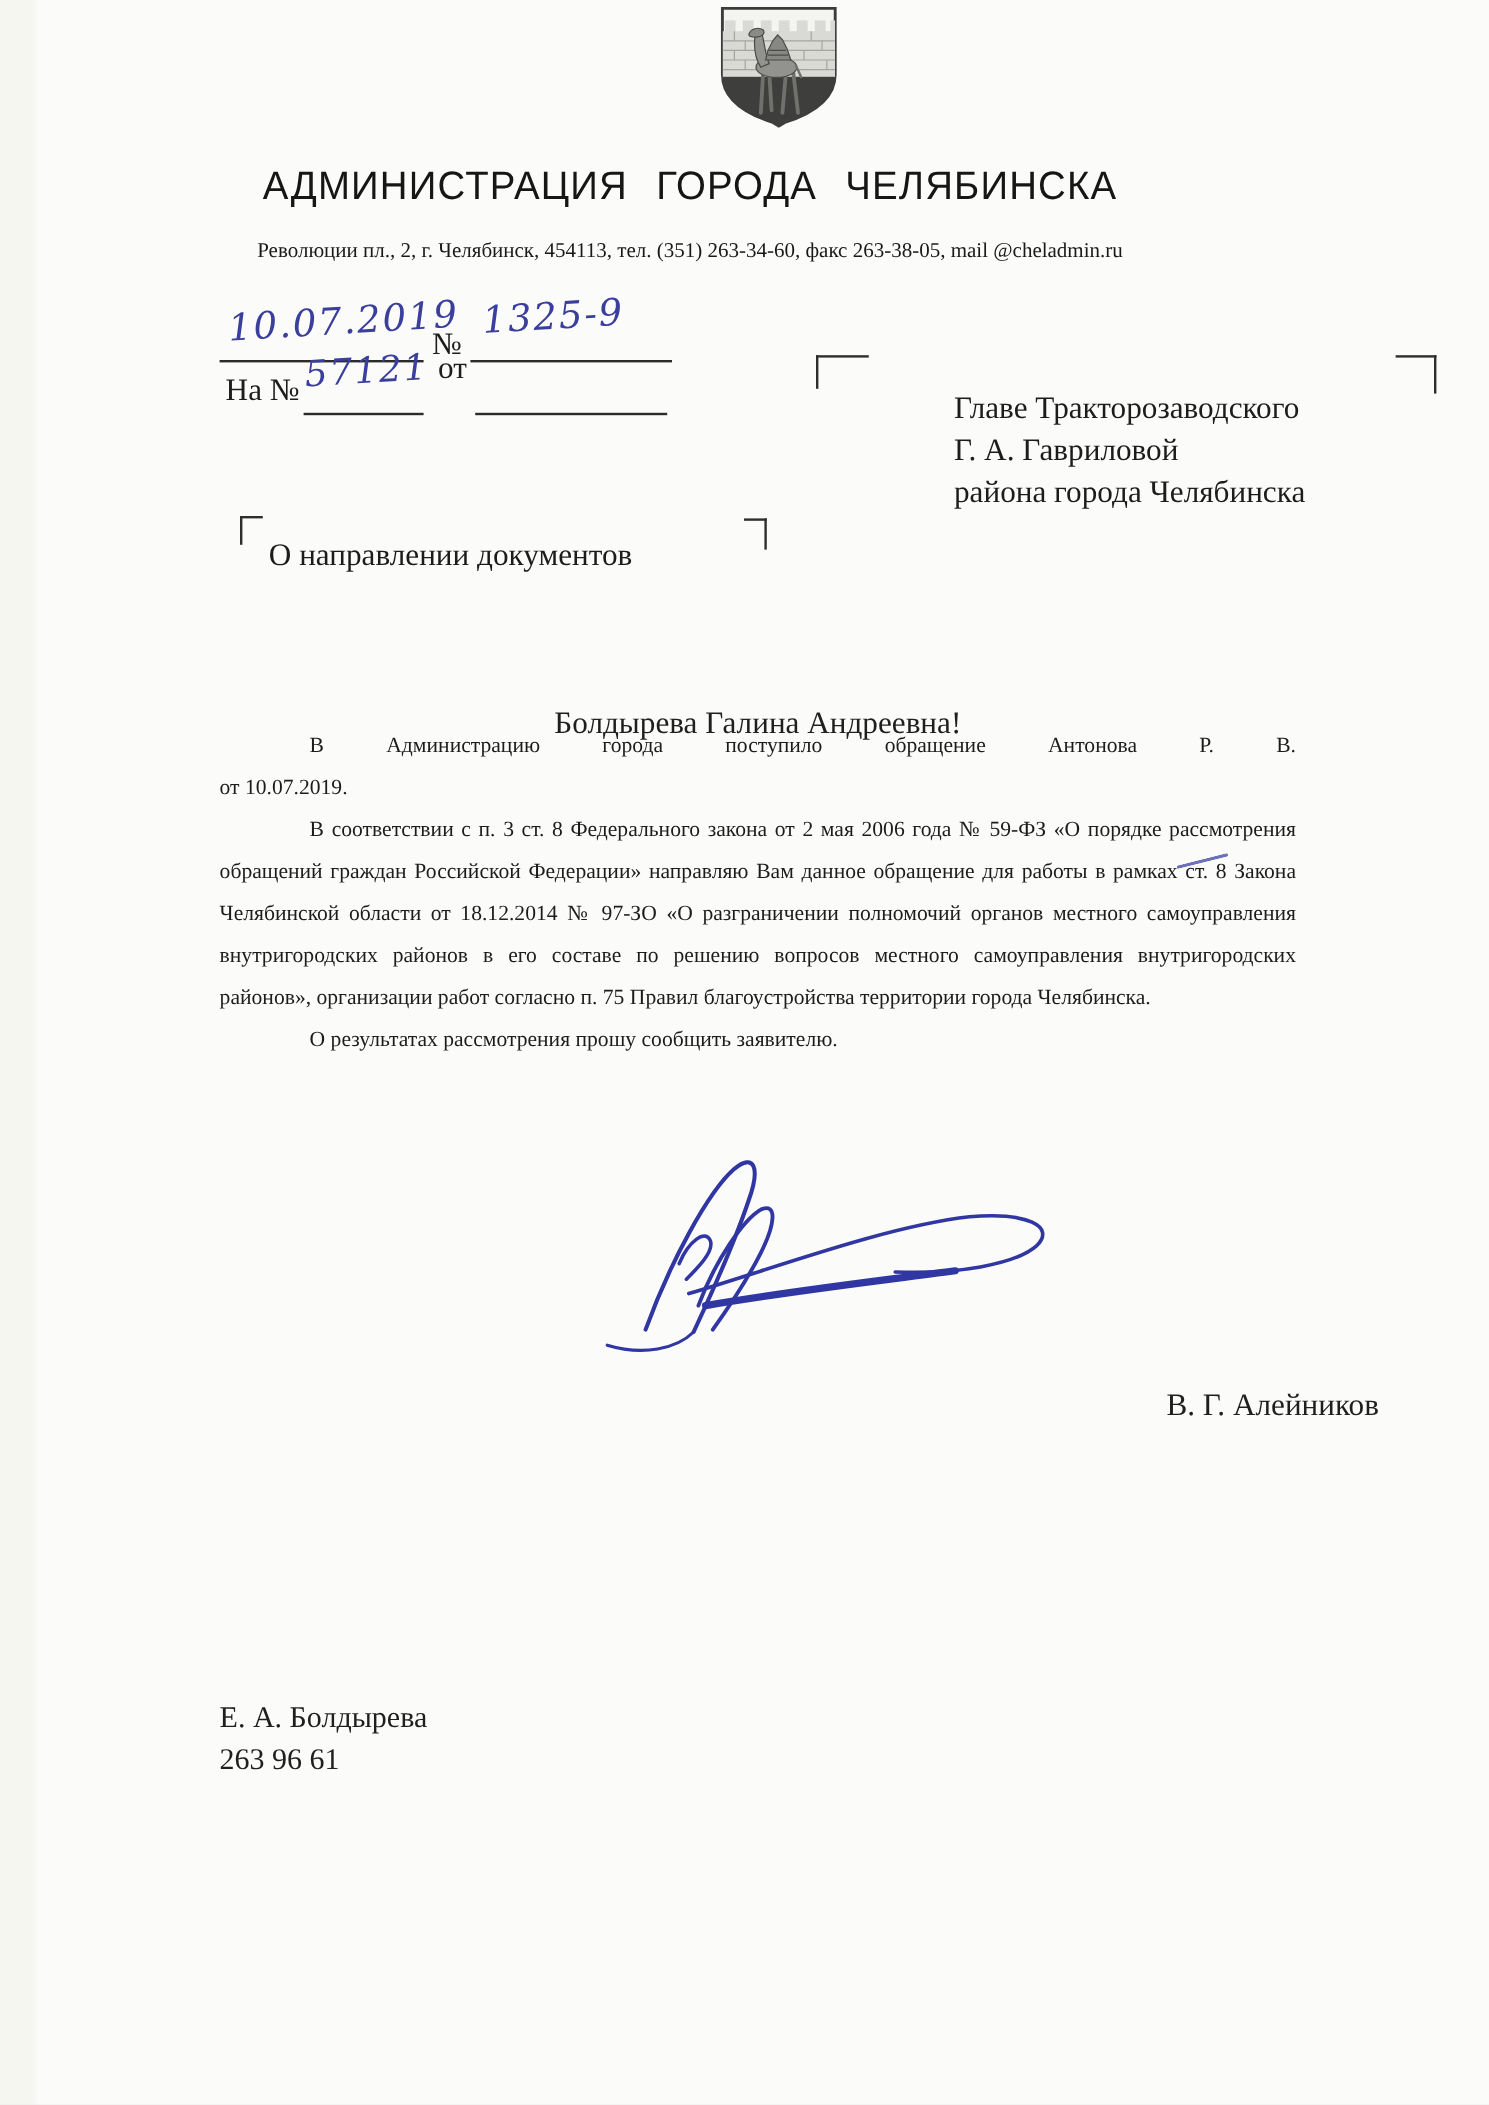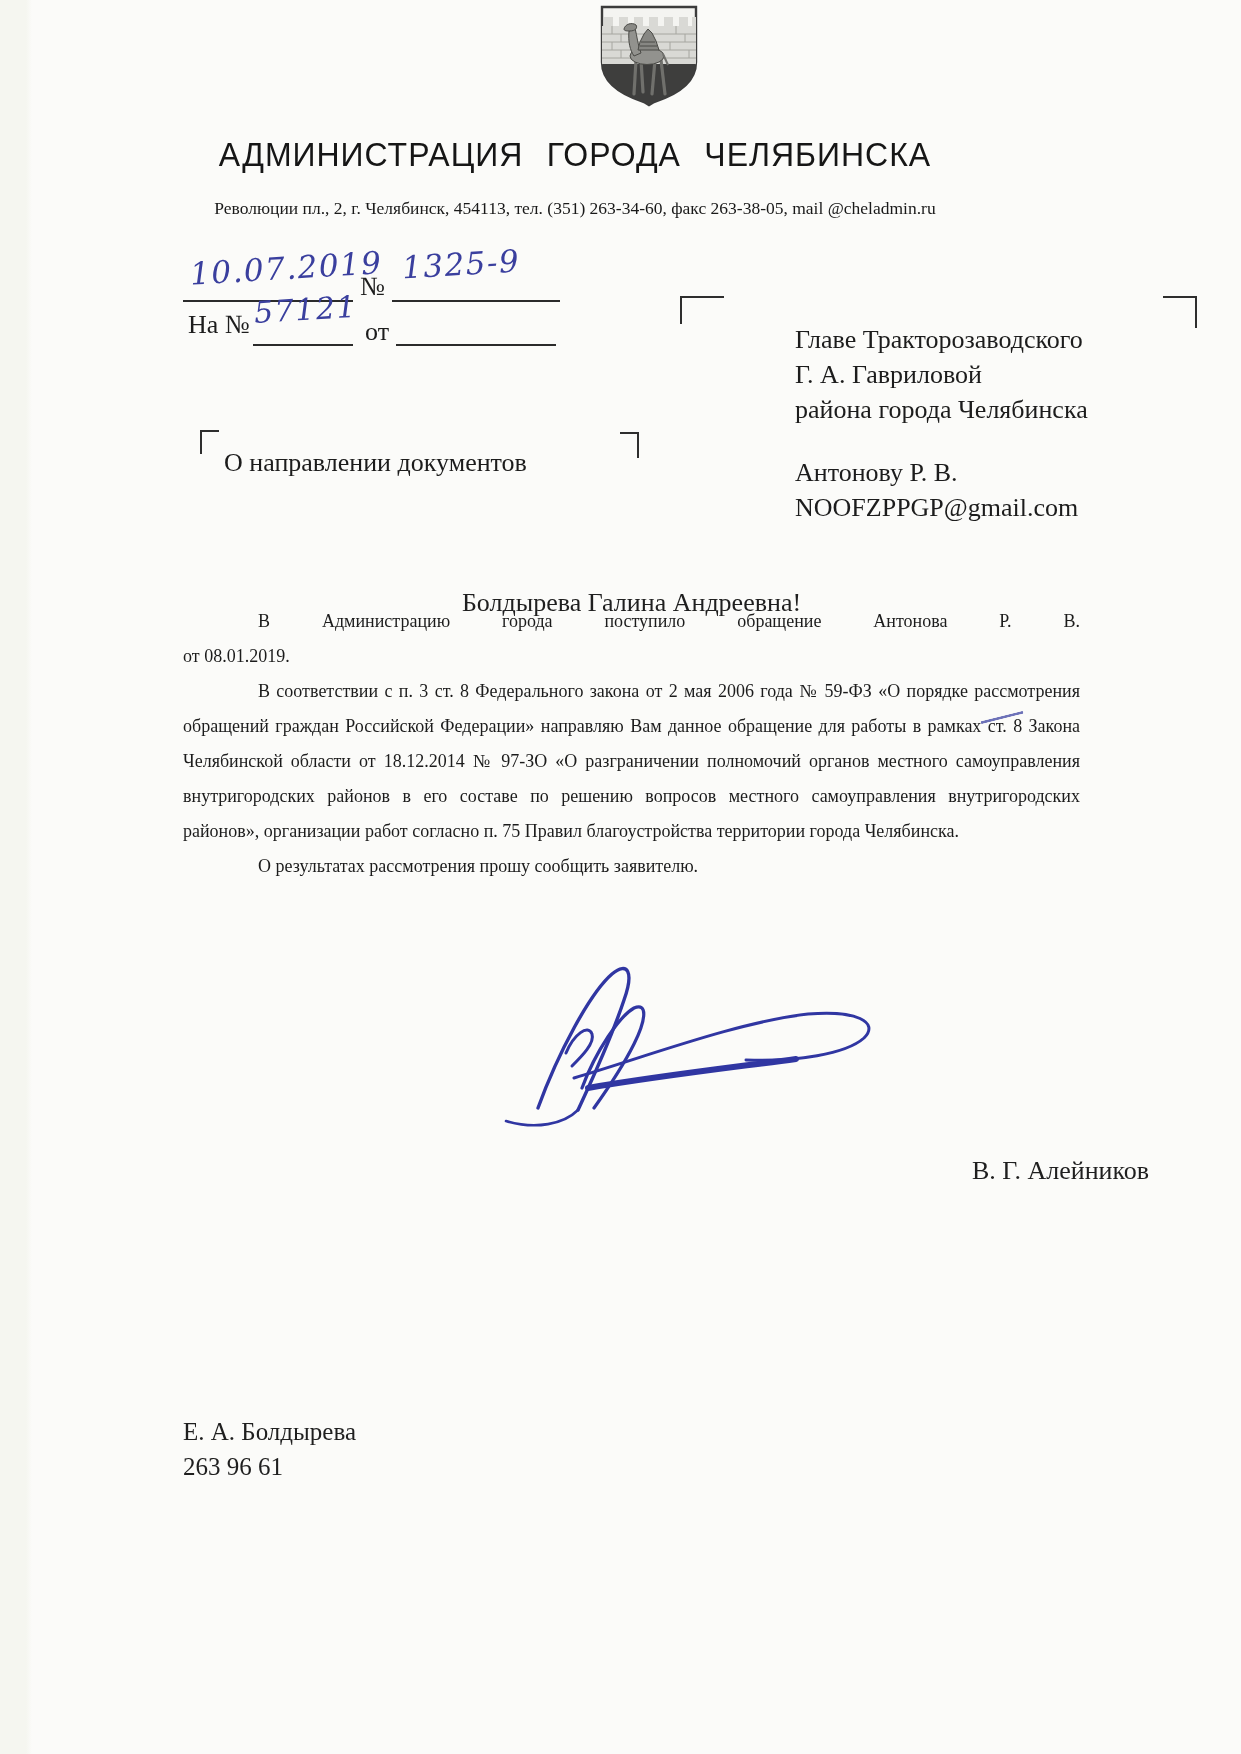--- a/index.html
+++ b/index.html
@@ -131,45 +131,41 @@
 
   <div class="abs blank-line" style="left:183px;top:268px;width:170px;height:32px;"></div>
   <div class="abs hand" style="left:190px;top:250px;font-size:31px;">10.07.2019</div>
   <div class="abs ref-label" style="left:360px;top:272px;">№</div>
   <div class="abs blank-line" style="left:392px;top:268px;width:168px;height:32px;"></div>
   <div class="abs hand" style="left:402px;top:246px;font-size:31px;">1325-9</div>
 
   <div class="abs ref-label" style="left:188px;top:310px;">На №</div>
   <div class="abs blank-line" style="left:253px;top:312px;width:100px;height:32px;"></div>
   <div class="abs hand" style="left:254px;top:292px;font-size:30px;">57121</div>
-  <div class="abs ref-label" style="left:365px;top:317px;text-align:center;">от</div>
+  <div class="abs ref-label" style="left:365px;top:292px;text-align:center;">от</div>
   <div class="abs blank-line" style="left:396px;top:312px;width:160px;height:32px;"></div>
 
   <div class="abs corner-tl" style="left:680px;top:296px;width:42px;height:26px;"></div>
   <div class="abs corner-tr" style="left:1163px;top:296px;width:32px;height:30px;"></div>
   <div class="abs corner-tl" style="left:200px;top:430px;width:17px;height:22px;"></div>
   <div class="abs corner-tr" style="left:620px;top:432px;width:17px;height:24px;"></div>
 
   <div class="abs recipient">
     <div>Главе Тракторозаводского</div>
     <div>Г. А. Гавриловой</div>
     <div>района  города Челябинска</div>
   </div>
-  <div class="abs recipient2">
-    <div>Антонову Р. В.</div>
-    <div>NOOFZPPGP@gmail.com</div>
-  </div>
 
   <div class="abs subject">О направлении  документов</div>
 
   <div class="abs salutation">Болдырева Галина Андреевна!</div>
 
   <div class="abs body-block">
     <p class="p-justify-full">В Администрацию города поступило обращение Антонова Р. В.</p>
-    <p>от 08.01.2019.</p>
+    <p>от 10.07.2019.</p>
     <p class="p-justify">В соответствии с п. 3 ст. 8 Федерального закона от 2 мая 2006 года № 59-ФЗ «О порядке рассмотрения обращений граждан Российской Федерации» направляю Вам данное обращение для работы в рамках ст. 8 Закона Челябинской области от 18.12.2014 № 97-ЗО «О разграничении полномочий органов местного самоуправления внутригородских районов в его составе по решению вопросов местного самоуправления внутригородских районов», организации работ согласно п. 75 Правил благоустройства территории города Челябинска.</p>
     <p class="p-indent">О результатах рассмотрения прошу сообщить заявителю.</p>
   </div>
 
   <div class="abs pen-tick"></div>
 
 
 
   <svg class="abs signature-svg" width="420" height="175" viewBox="0 0 420 175">
     <g fill="none" stroke="#3036a2" stroke-linecap="round">

